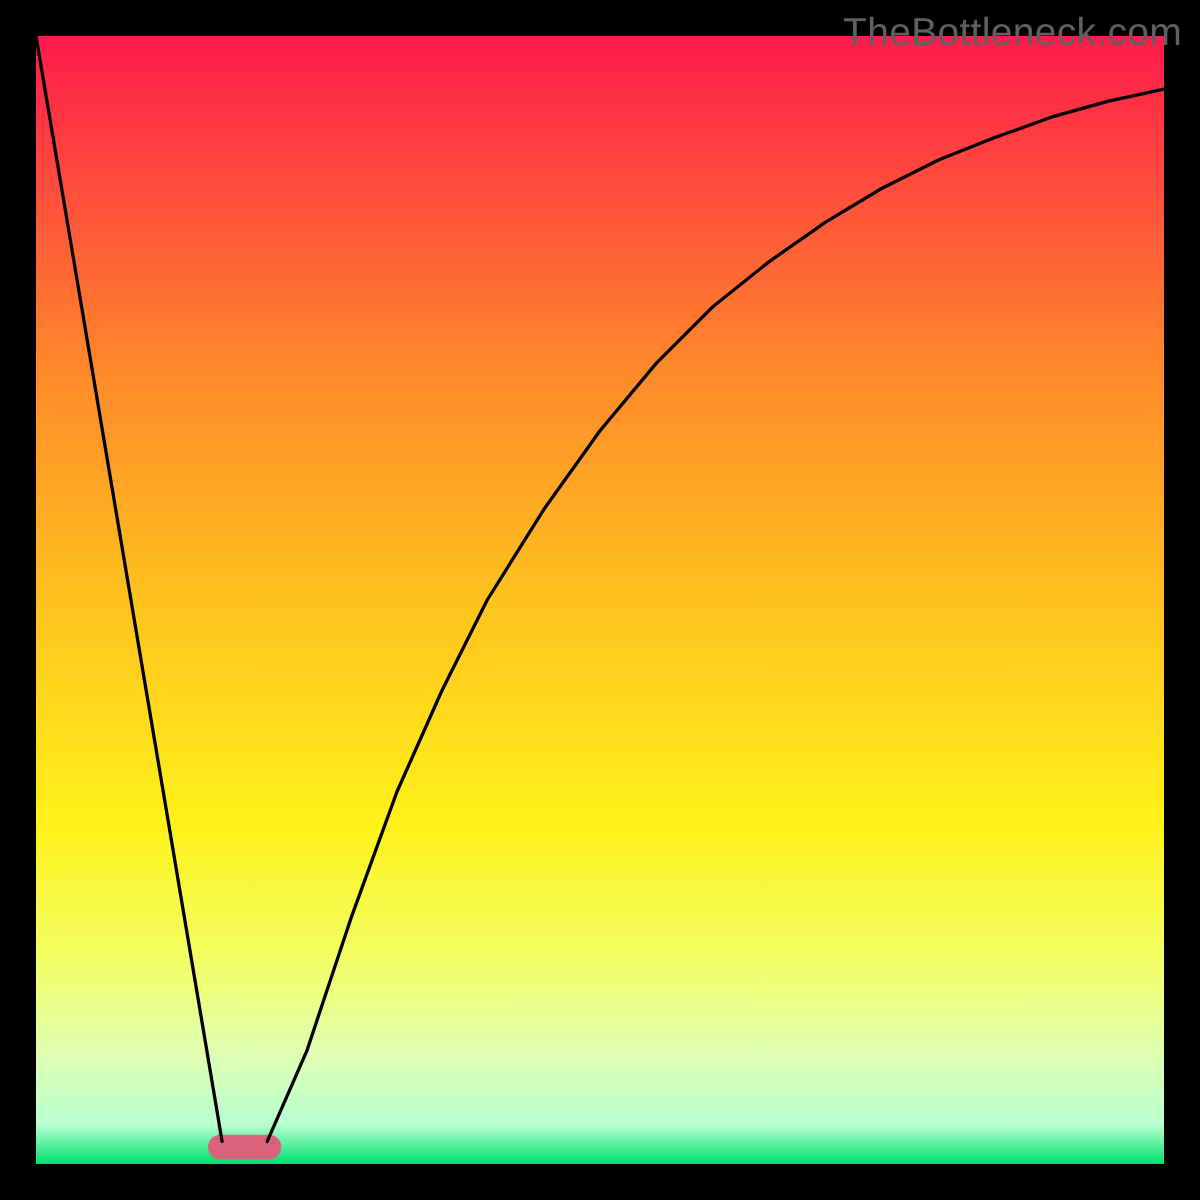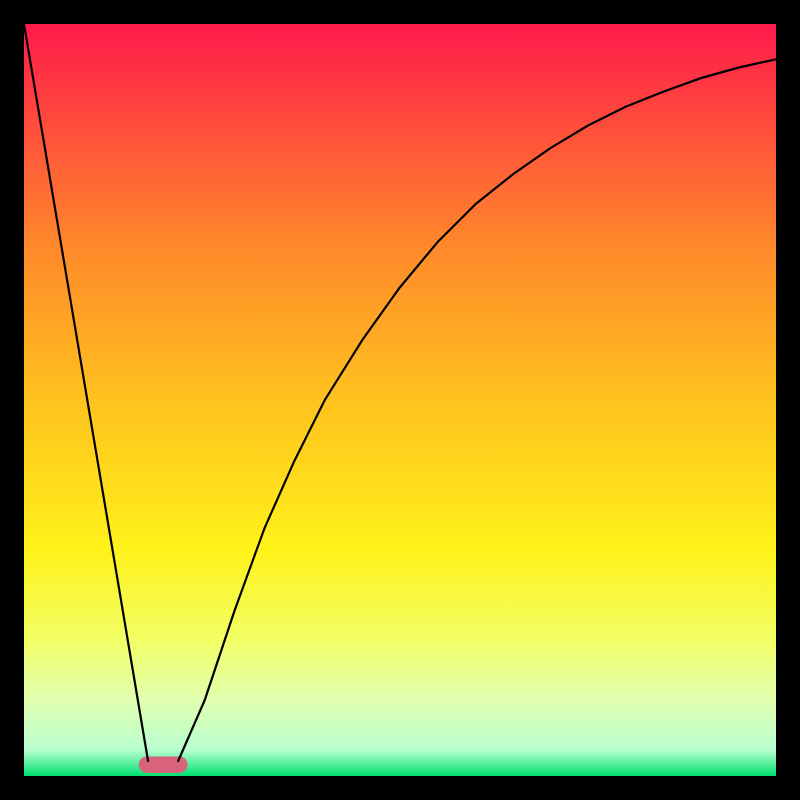--- a/index.html
+++ b/index.html
@@ -30,20 +30,21 @@
     top: 24px;
     width: 752px;
     height: 752px;
   }
   svg { display: block; }
 </style>
 </head>
 <body>
 
 <div class="chart-wrap">
+  <div class="watermark">TheBottleneck.com</div>
   <div class="plot-area">
     <svg id="chart-svg" width="752" height="752" viewBox="0 0 752 752">
         <defs>
           <linearGradient id="bg-grad" x1="0" y1="0" x2="0" y2="1">
             <stop offset="0%" stop-color="#ff1a4b"></stop>
             <stop offset="10%" stop-color="#ff4040"></stop>
             <stop offset="30%" stop-color="#ff8a2a"></stop>
             <stop offset="50%" stop-color="#ffc21e"></stop>
             <stop offset="70%" stop-color="#fff21a"></stop>
             <stop offset="82%" stop-color="#f2ff66"></stop>

